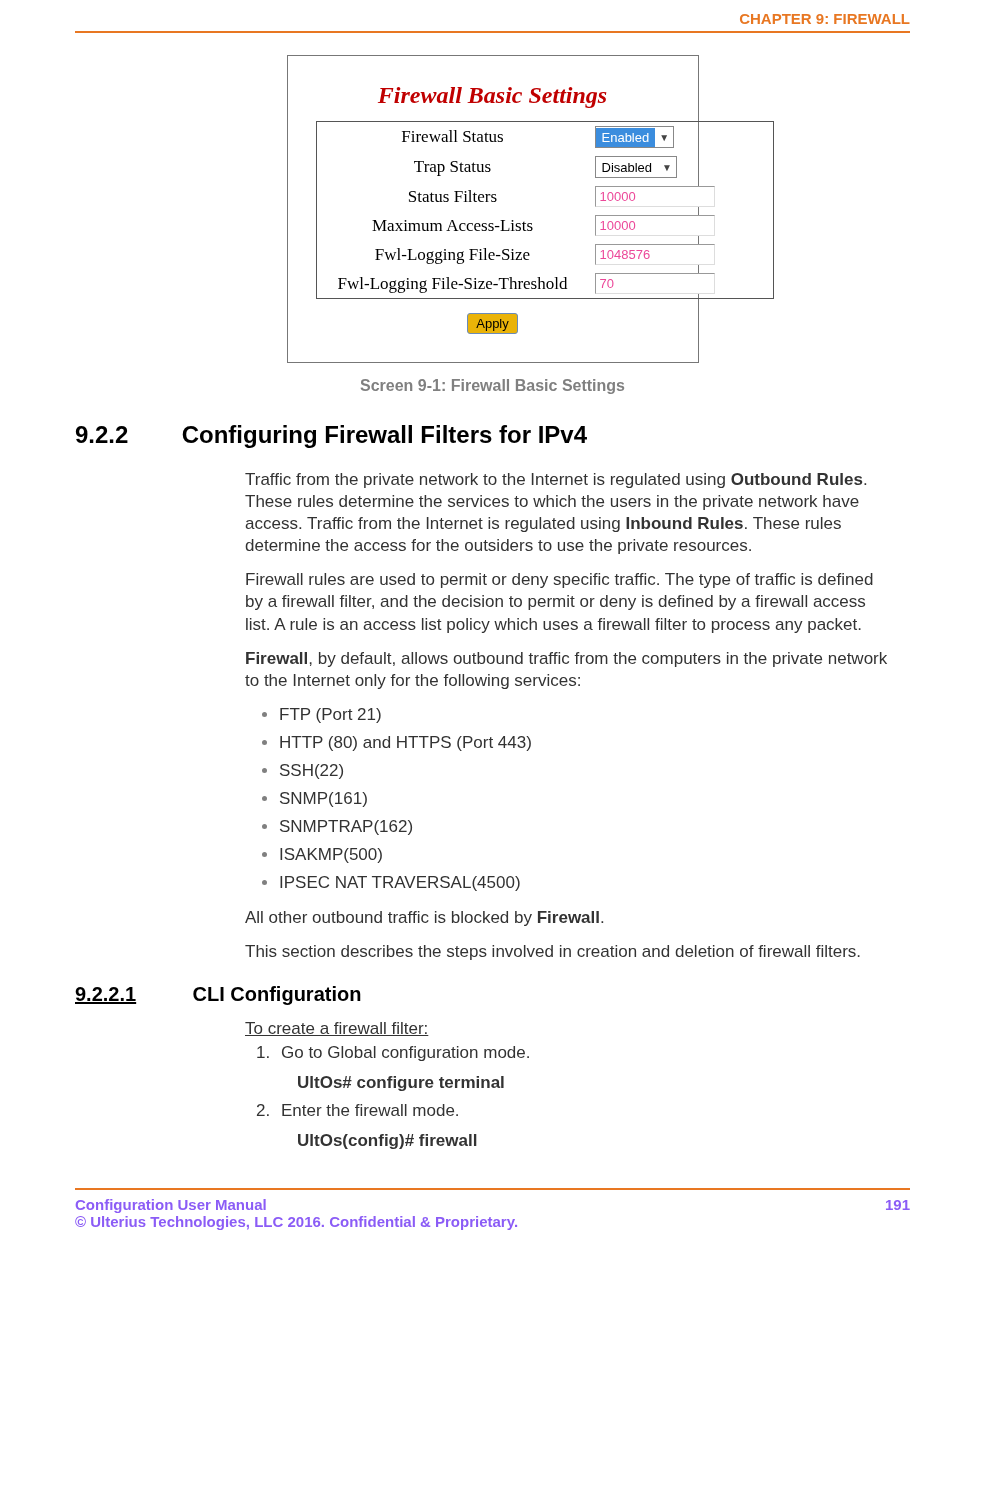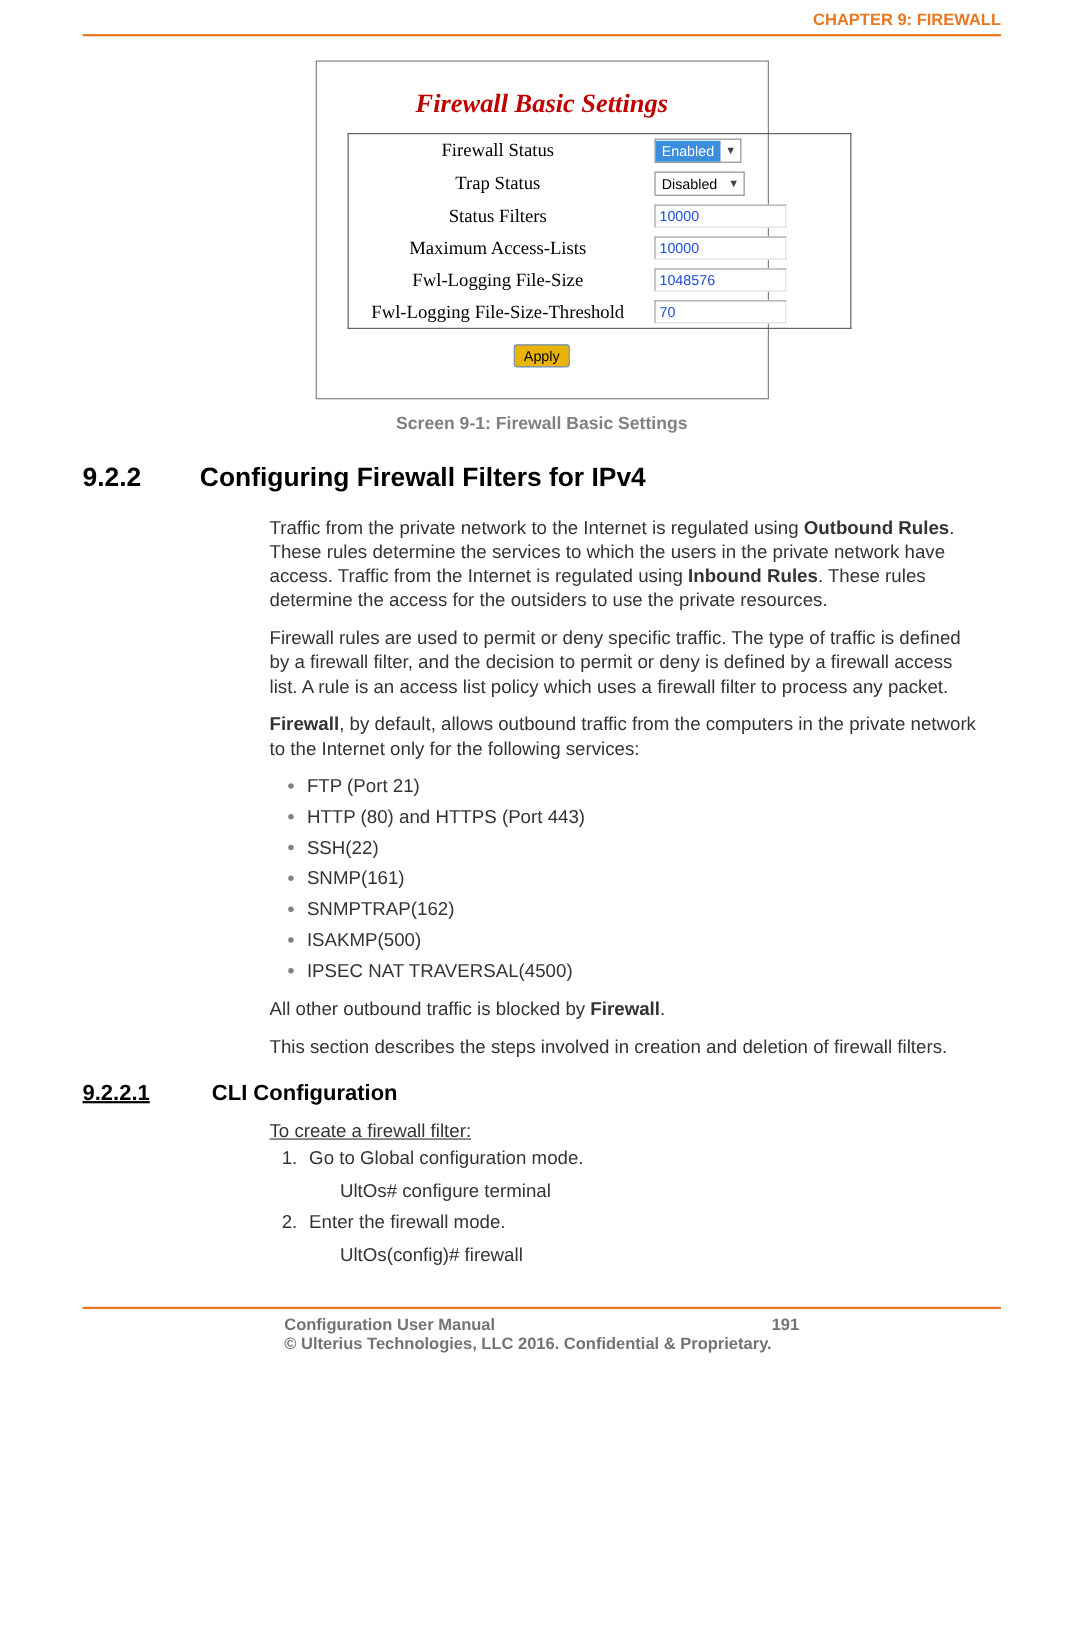--- a/index.html
+++ b/index.html
@@ -86,21 +86,21 @@
   .txt-input {
     display: inline-block;
     border: 1px solid #999;
     border-right-color: #ddd;
     border-bottom-color: #ddd;
     background: #fff;
     font-family: Arial, sans-serif;
     font-size: 13px;
     padding: 2px 4px;
     width: 110px;
-    color: #1d4ed8;
+    color: #ec4899;
   }
   .apply-row {
     text-align: center;
     padding: 6px 0 10px 0;
   }
   .apply-btn {
     display: inline-block;
     border: 1px solid #6a8bb8;
     border-radius: 3px;
     background: #eab308;
@@ -154,35 +154,35 @@
     color: #333;
   }
   .body-block ul.bullets li::marker { color: #808080; }
   .underline { text-decoration: underline; }
   ol.steps {
     padding-left: 30px;
     margin: 2px 0 0 0;
   }
   ol.steps li { margin-bottom: 6px; padding-left: 6px; }
   .cmd {
-    font-weight: normal;
+    font-weight: bold;
     display: block;
-    margin: 8px 0 4px 28px;
+    margin: 8px 0 4px 16px;
   }
   .strong { font-weight: bold; }
   .footer-rule {
     border: none;
     border-top: 2px solid #e87722;
     margin: 36px 0 6px 0;
   }
   .footer {
     display: flex;
-    justify-content: center;
-    font-weight: bold;
-    color: #737373;
+    justify-content: space-between;
+    font-weight: bold;
+    color: #8b5cf6;
     font-size: 15px;
   }
 </style>
 </head>
 <body>
 
 <div class="page">
 
   <div class="header">CHAPTER 9: FIREWALL</div>
   <hr class="header-rule">

